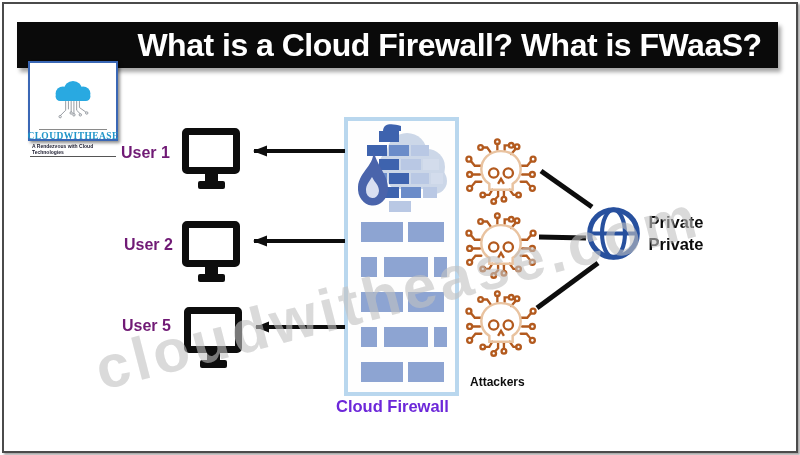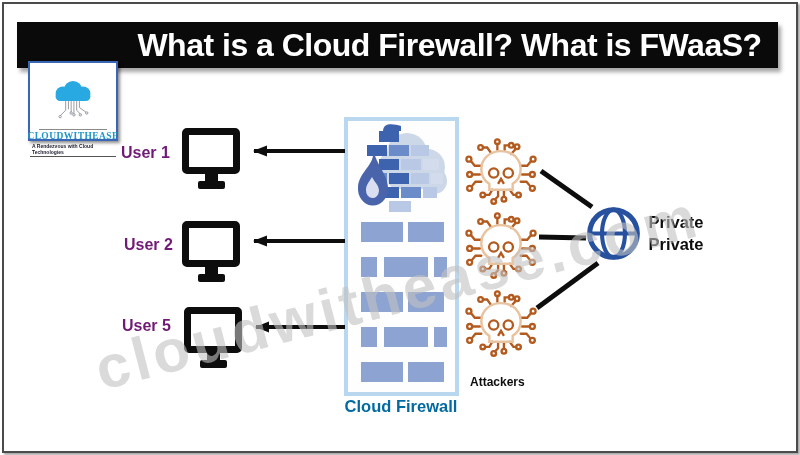--- a/index.html
+++ b/index.html
@@ -38,22 +38,22 @@
 
   .caption { position:absolute; font-weight:bold; font-size:16.5px; color:#0d0d0d; white-space:nowrap; }
 
   
   .firewall-box { position:absolute; left:344px; top:117px; width:115px; height:279px;
                   border:4px solid #b9d7ee; background:#fefefe; z-index:2; }
   .fw-icon { position:absolute; left:1px; top:2px; }
   .brick-row { position:absolute; height:20px; }
   .brick { position:absolute; top:0; height:20px; background:#8da4d2; }
 
-  .firewall-label { position:absolute; left:336px; top:397px; width:130px; text-align:center;
-                    font-weight:bold; font-size:16.5px; color:#0369a1; }
+  .firewall-label { position:absolute; left:336px; top:397px; width:130px; text-align:left;
+                    font-weight:bold; font-size:16.5px; color:#6d28d9; }
 
   
   .skull { position:absolute; width:76px; height:70px; }
   .globe { position:absolute; left:586px; top:206px; }
   .internet-label { position:absolute; left:636px; top:211px; width:80px; text-align:center;
                     font-weight:bold; font-size:16.5px; line-height:22px; color:#0d0d0d; }
 
   
   .connectors { position:absolute; left:0; top:0; z-index:3; pointer-events:none; }
 

